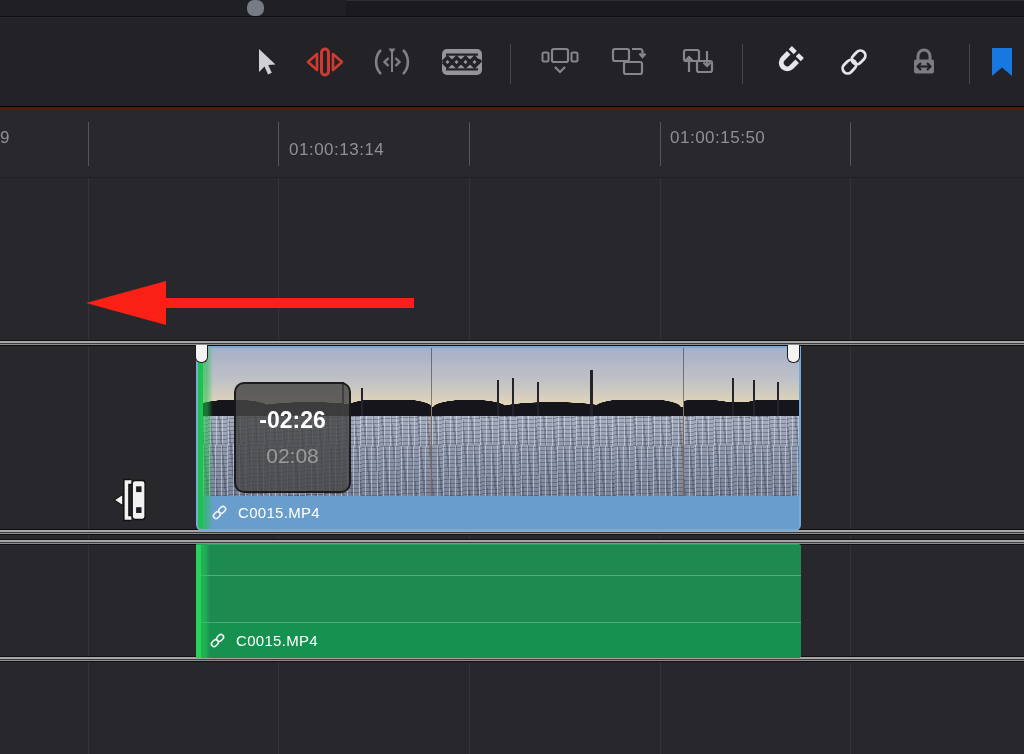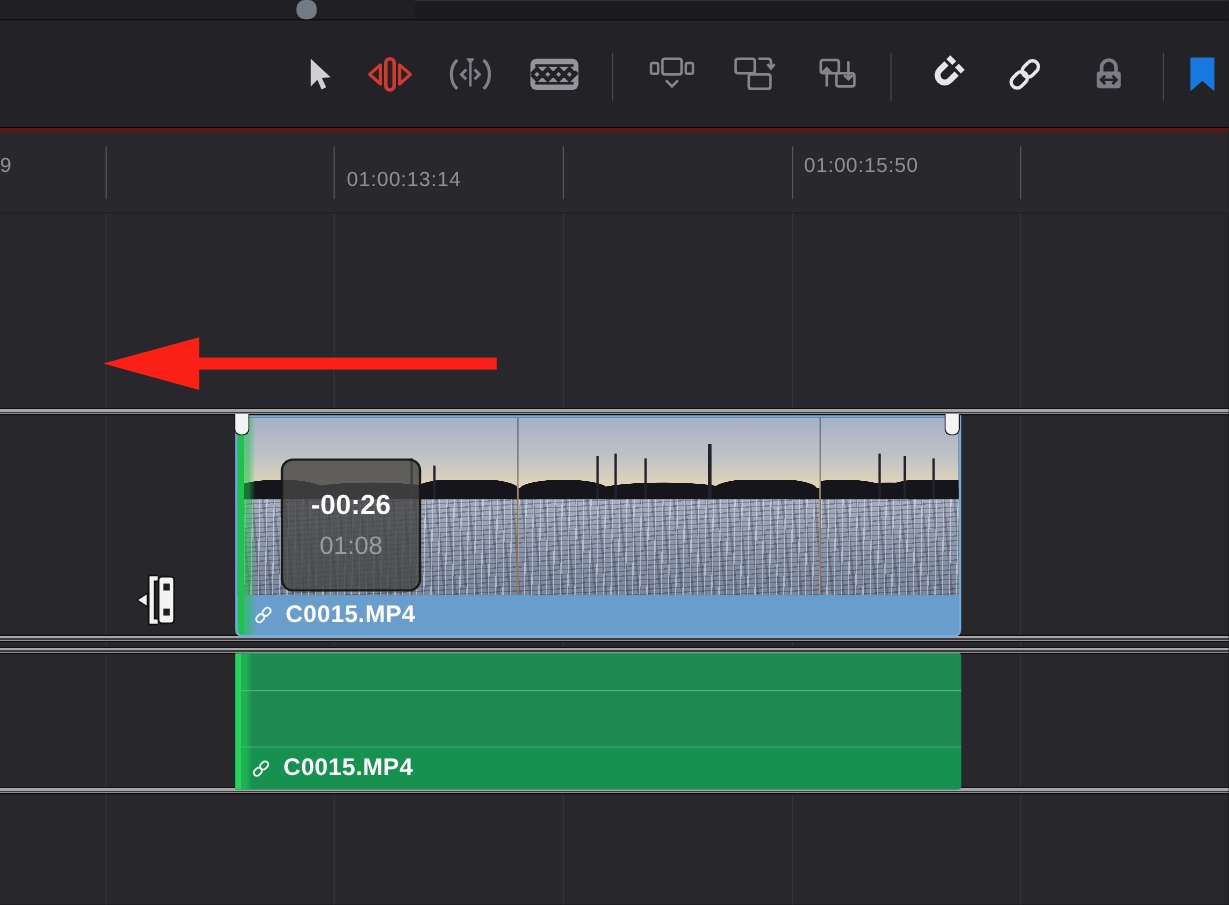--- a/index.html
+++ b/index.html
@@ -54,21 +54,21 @@
   .mast { position:absolute; width:2px; background:#23232c; }
   .water { position:absolute; left:0; right:0; top:68px; height:80px;
     background:
       repeating-linear-gradient(91deg, rgba(236,241,249,0.45) 0 1px, transparent 1px 6px),
       repeating-linear-gradient(177deg, rgba(28,33,48,0.30) 0 1px, transparent 1px 4px),
       repeating-linear-gradient(85deg, rgba(24,29,44,0.22) 0 2px, transparent 2px 9px),
       linear-gradient(180deg,#a6adbe 0%, #8e97ab 45%, #79849a 100%);
   }
   .clip-name-bar { position:absolute; left:0; right:0; bottom:0; display:flex; align-items:center; gap:10px; padding-left:13px; }
   #video-clip .clip-name-bar { height:33px; background:#699dcc; }
-  .clip-name { color:#fff; font-size:20px; font-weight:bold; letter-spacing:0.3px; }
+  .clip-name { color:#fff; font-size:15px; font-weight:normal; letter-spacing:0.3px; }
   .left-trim-strip { position:absolute; left:0; top:0; bottom:0; width:15px;
     background:linear-gradient(90deg, #1ec34e 0 5px, rgba(30,195,78,0.55) 5px 9px, rgba(30,195,78,0) 15px); z-index:4; }
   .trim-handle { position:absolute; top:-1px; width:13px; height:18px; background:#f3f3f3;
     border:1px solid #1c1c20; border-top:none; border-radius:0 0 6px 6px; z-index:6; }
 
   
   #trim-tooltip { left:234px; top:204px; width:117px; height:111px; z-index:8;
     background:rgba(70,70,70,0.82); border:2px solid rgba(22,22,22,0.9); border-radius:10px;
     display:flex; flex-direction:column; align-items:center; justify-content:center; gap:10px; }
   #tooltip-delta { color:#ffffff; font-size:23px; font-weight:600; }
@@ -264,22 +264,22 @@
             <rect x="16" y="11" width="14" height="10" rx="5" fill="none" stroke="#eef3ee" stroke-width="3"></rect>
           </g>
         </svg>
         <span class="clip-name">C0015.MP4</span>
       </div>
     </div>
     <div class="trim-handle" style="left:195px;top:167px;"></div>
     <div class="trim-handle" style="left:787px;top:167px;"></div>
 
     <div class="abs" id="trim-tooltip">
-      <div id="tooltip-delta">-00:26</div>
-      <div id="tooltip-duration">01:08</div>
+      <div id="tooltip-delta">-02:26</div>
+      <div id="tooltip-duration">02:08</div>
     </div>
 
     <div class="abs" id="audio-clip">
       <div class="audio-lane-line" style="top:30px;"></div>
       <div class="left-trim-strip"></div>
       <div class="clip-name-bar">
         <svg width="17" height="17" viewBox="0 0 32 32">
           <g transform="rotate(-45 16 16)">
             <rect x="2" y="11" width="14" height="10" rx="5" fill="none" stroke="#eef3ee" stroke-width="3"></rect>
             <rect x="16" y="11" width="14" height="10" rx="5" fill="none" stroke="#eef3ee" stroke-width="3"></rect>

